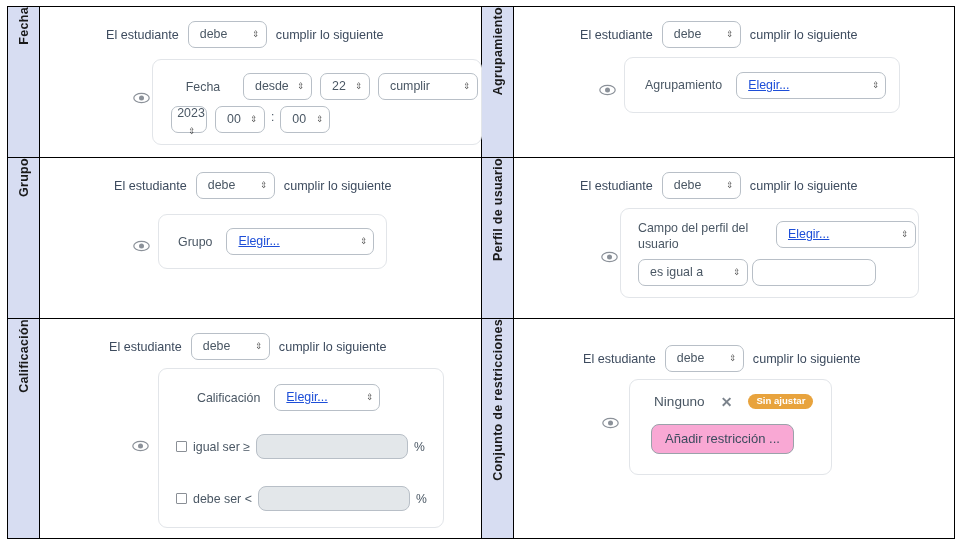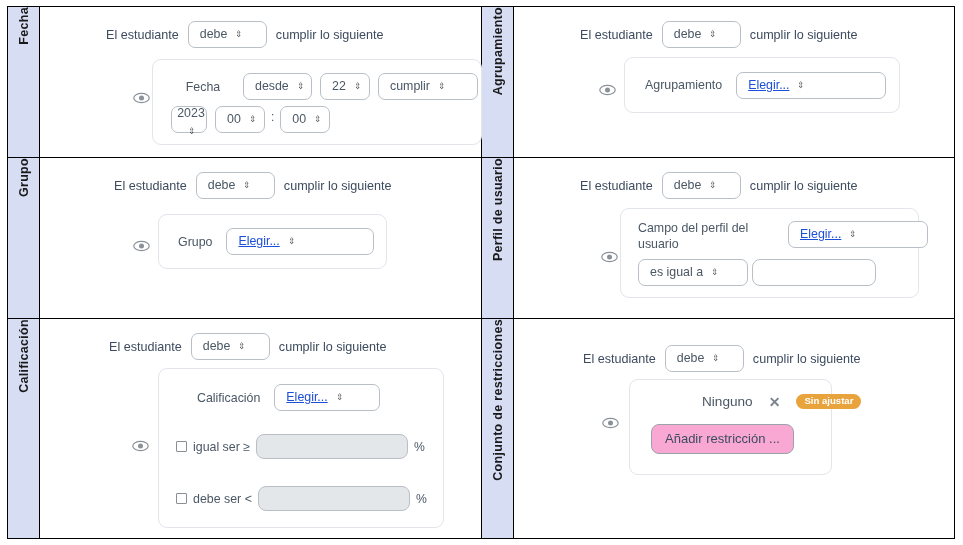--- a/index.html
+++ b/index.html
@@ -79,21 +79,21 @@
     margin-left: 50px;
     font-size: 12.6px;
     color: #3d4b5e;
     white-space: nowrap;
   }
 
   
   .sel {
     display: inline-flex;
     align-items: center;
-    justify-content: flex-start;
+    justify-content: space-between;
     box-sizing: border-box;
     border: 1px solid #b8bfc7;
     border-radius: 7px;
     background: #ffffff;
     height: 27px;
     padding: 0 7px 0 11px;
     font-size: 12.4px;
     color: #4a5764;
     white-space: nowrap;
     gap: 8px;
@@ -389,21 +389,21 @@
         </div>
 
         <div class="eye-wrap" style="left:86px; top:90px;">
           <svg class="eye-svg" width="17" height="12" viewBox="0 0 17 12">
             <ellipse cx="8.5" cy="6" rx="7.7" ry="4.6" fill="none" stroke="#8b9199" stroke-width="1.2"></ellipse>
             <circle cx="8.5" cy="6" r="2.5" fill="#8b9199"></circle>
           </svg>
         </div>
 
         <div class="panel" style="left:106px; top:50px; width:299px; height:90px;">
-          <div style="position:absolute; left:17px; top:12px; display:flex; align-items:flex-start; gap:32px;">
+          <div style="position:absolute; left:17px; top:12px; display:flex; align-items:flex-start; gap:20px;">
             <span class="field-label wrap" style="width:118px;">Campo del perfil del usuario</span>
             <span class="sel sel-elegir-profile placeholder">
               <span class="val">Elegir...</span>
               <span class="caret">⇳</span>
             </span>
           </div>
           <div style="position:absolute; left:17px; top:50px; display:flex; align-items:center; gap:4px;">
             <span class="sel sel-op-profile">
               <span class="val">es igual a</span>
               <span class="caret">⇳</span>
@@ -479,21 +479,21 @@
         </div>
 
         <div class="eye-wrap" style="left:87px; top:95px;">
           <svg class="eye-svg" width="17" height="12" viewBox="0 0 17 12">
             <ellipse cx="8.5" cy="6" rx="7.7" ry="4.6" fill="none" stroke="#8b9199" stroke-width="1.2"></ellipse>
             <circle cx="8.5" cy="6" r="2.5" fill="#8b9199"></circle>
           </svg>
         </div>
 
         <div class="panel" style="left:115px; top:60px; width:203px; height:96px;">
-          <div style="position:absolute; left:24px; top:14px; display:flex; align-items:center; gap:16px;margin-left:48px;">
+          <div style="position:absolute; left:24px; top:14px; display:flex; align-items:center; gap:16px;">
             <span class="ninguno">Ninguno</span>
             <span class="x-icon">✕</span>
             <span class="badge">Sin ajustar</span>
           </div>
           <div style="position:absolute; left:21px; top:44px;">
             <button class="add-btn">Añadir restricción ...</button>
           </div>
         </div>
       </div>
     </td>

